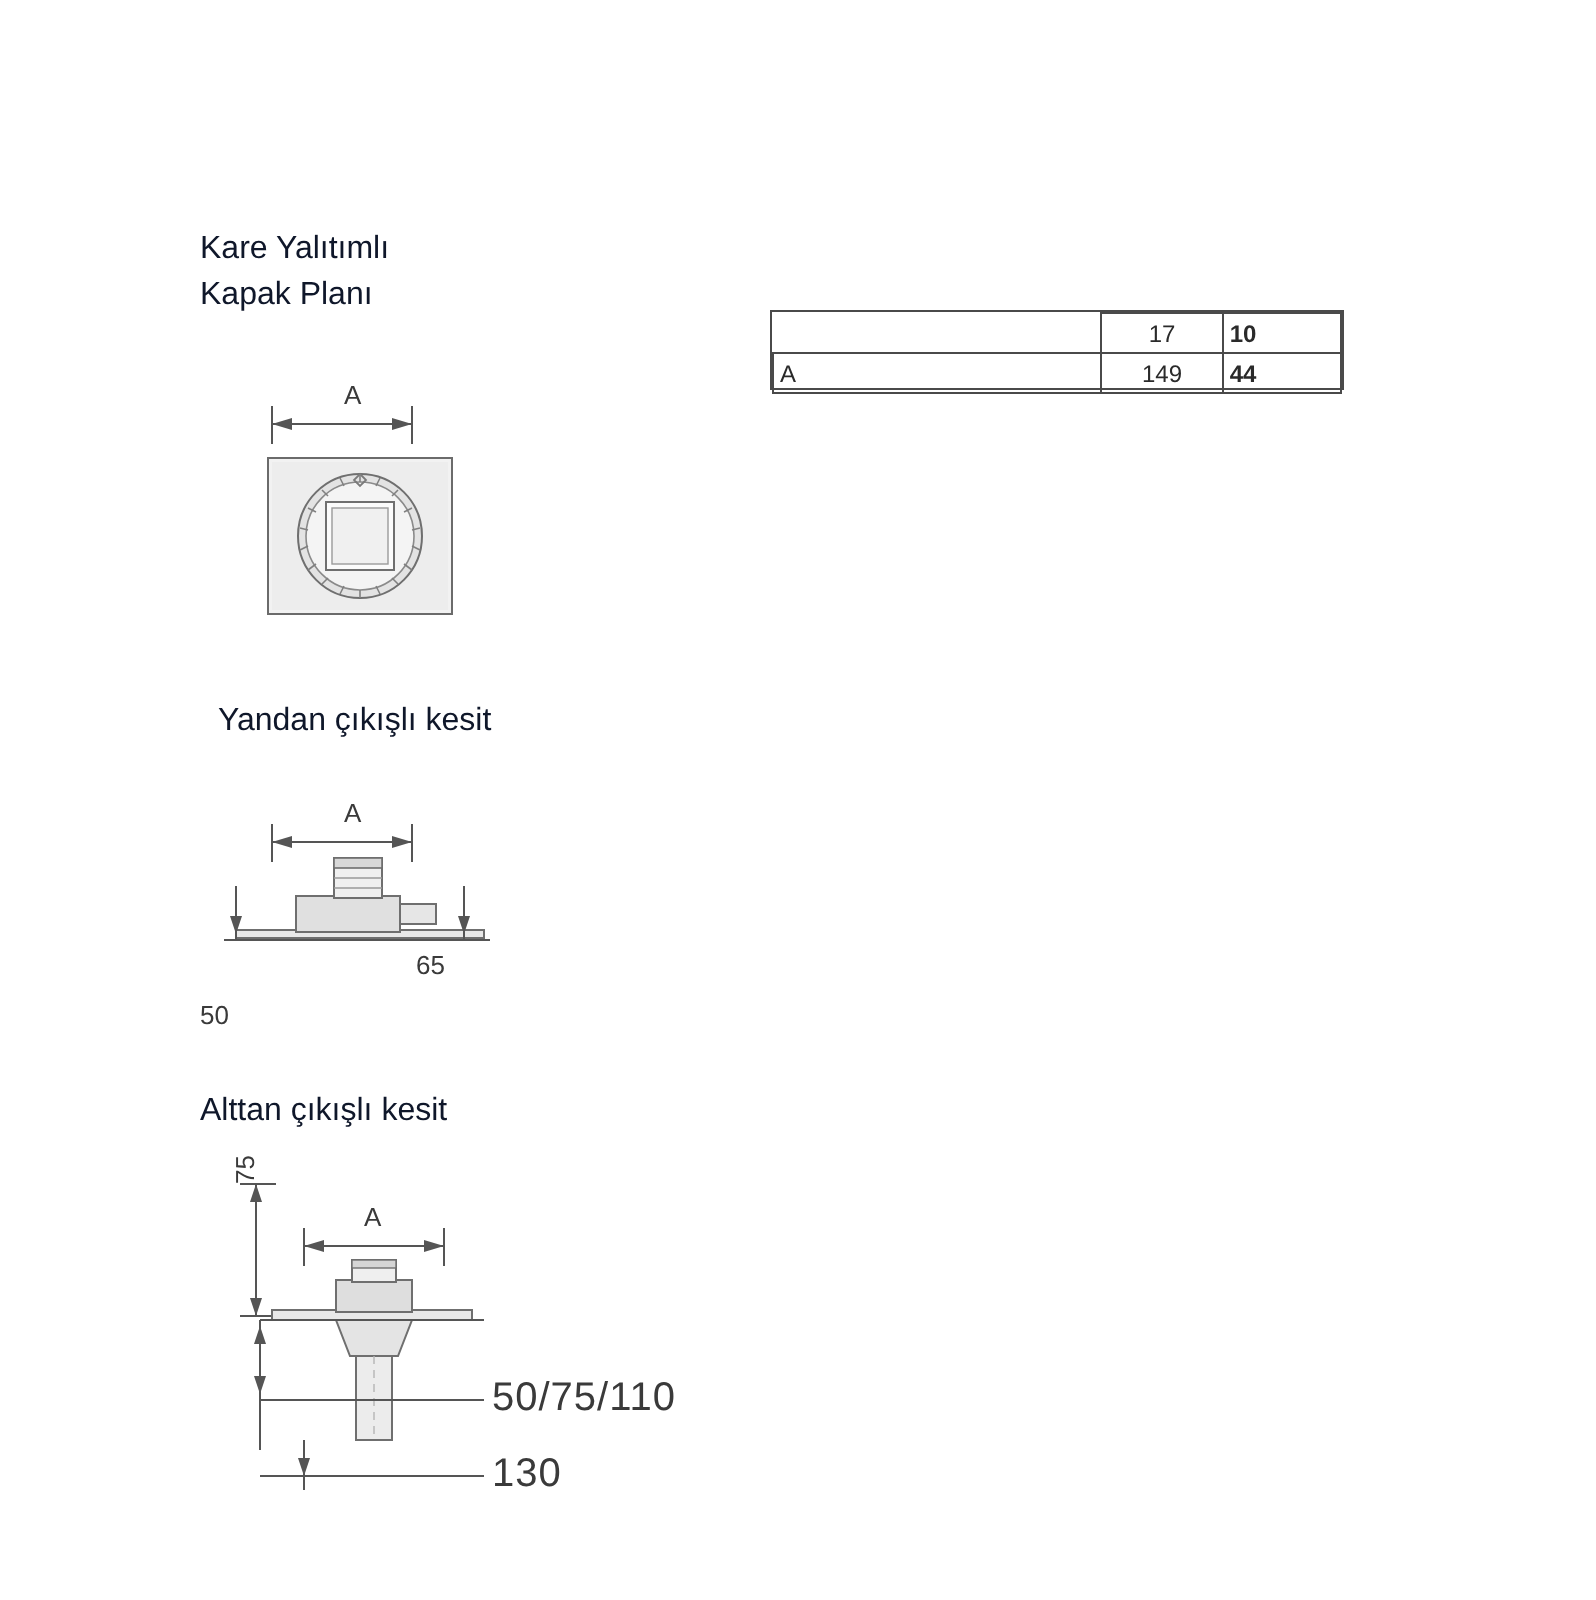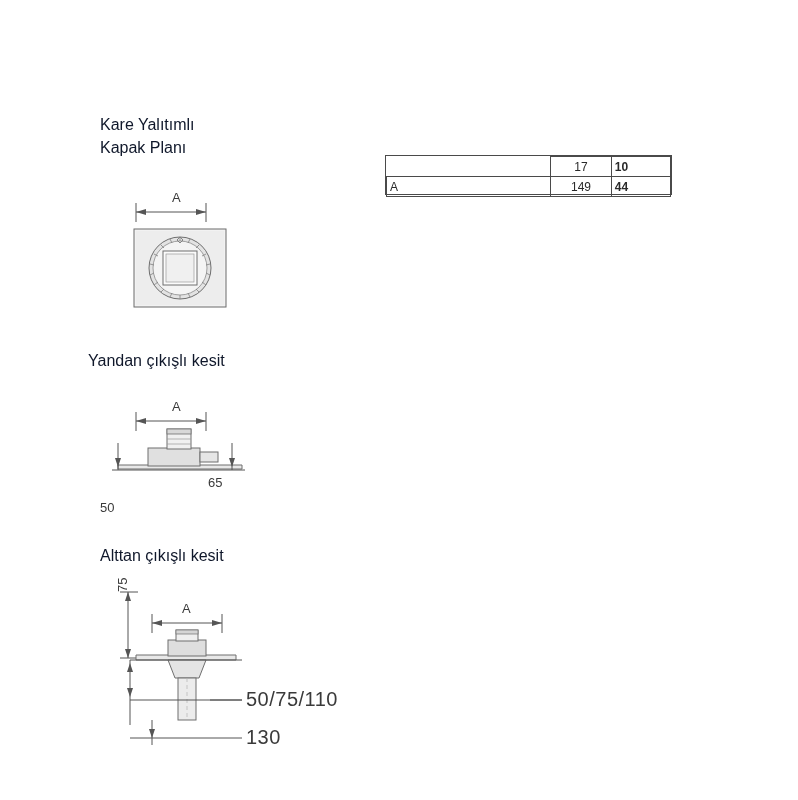--- a/index.html
+++ b/index.html
@@ -123,21 +123,21 @@
       <line x1="154" y1="254" x2="158" y2="256"></line>
       <line x1="161" y1="245" x2="164" y2="248"></line>
       <line x1="170" y1="239" x2="172" y2="243"></line>
     </g>
 
     <rect x="163" y="251" width="34" height="34" fill="#fbfbfb" stroke="#6f6f6f" stroke-width="1"></rect>
     <rect x="166" y="254" width="28" height="28" fill="#f0f0f0" stroke="#9a9a9a" stroke-width="0.7"></rect>
   </g>
 </svg>
 
-<div class="label" style="left:88px; top:349px;">Yandan çıkışlı kesit</div>
+<div class="label" style="left:109px; top:349px;">Yandan çıkışlı kesit</div>
 
 <div class="dim-text" style="left:172px; top:399px;">A</div>
 <div class="dim-text" style="left:100px; top:475px;margin-top:25px;">50</div>
 <div class="dim-text" style="left:208px; top:475px;text-align:center;">65</div>
 
 <svg style="left:0; top:0; width:798px; height:800px;">
 
   <g stroke="#555" stroke-width="1" fill="none">
     <line x1="136" y1="421" x2="206" y2="421"></line>
     <line x1="136" y1="412" x2="136" y2="431"></line>

